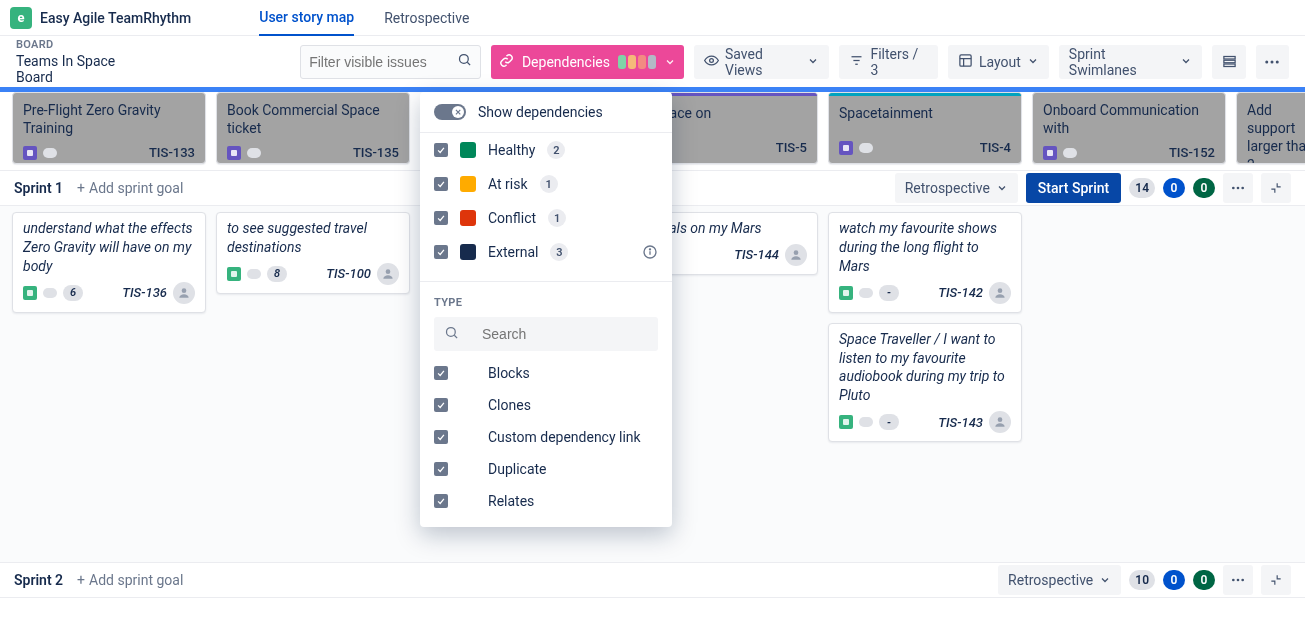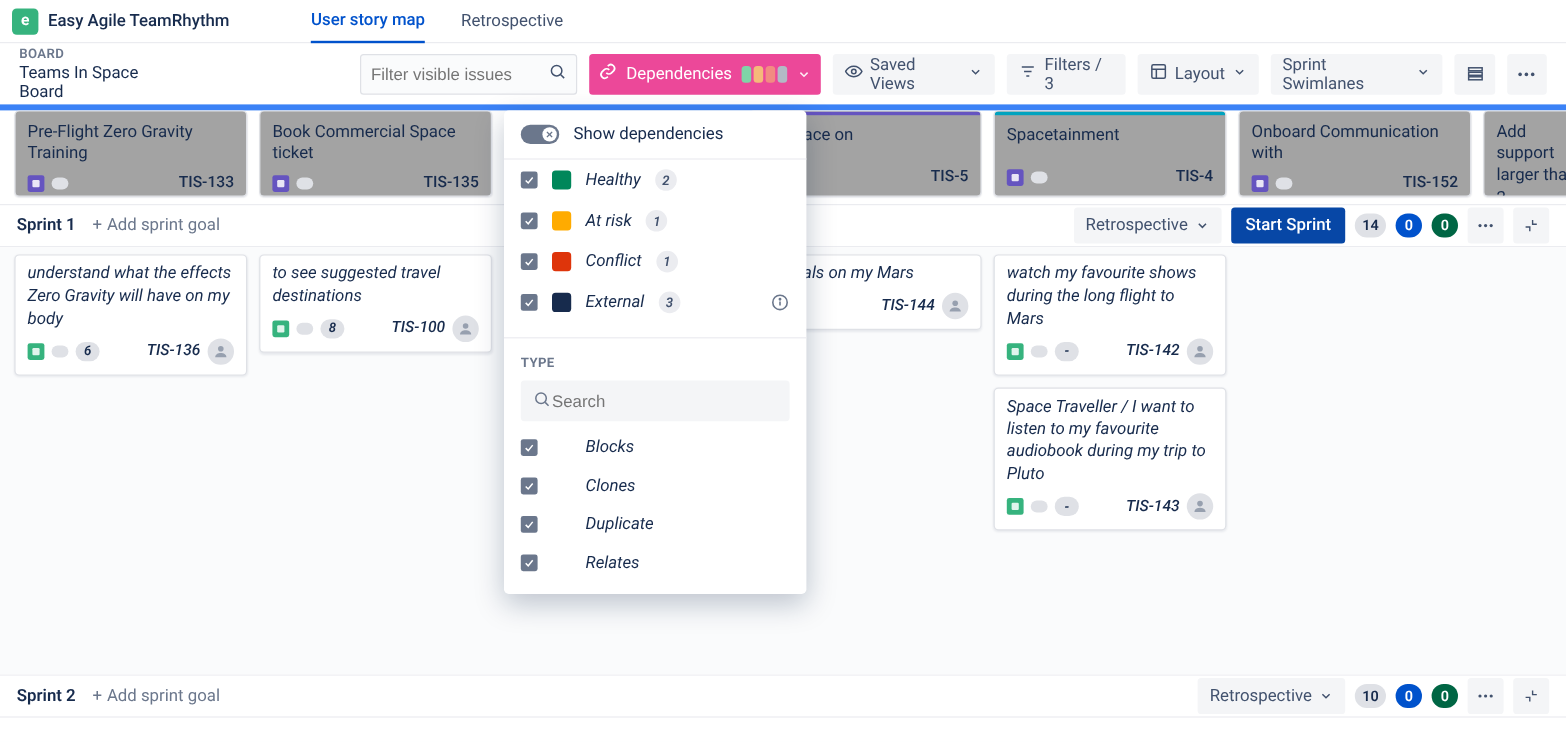--- a/index.html
+++ b/index.html
@@ -51,27 +51,27 @@
   .story-title { font-size:14px; line-height:1.35; }
   .story-foot { display:flex; align-items:center; gap:6px; }
   .story-key { font-size:13px; font-weight:500; color:#172B4D; margin-left:auto;}
   .avatar { width:22px; height:22px; border-radius:50%; background:#DFE1E6; display:flex; align-items:center; justify-content:center; }
   .est-pill { height:16px; min-width:20px; border-radius:8px; background:#DFE1E6; color:#172B4D; font-size:11px; font-weight:600; display:flex; align-items:center;justify-content:center; padding:0 5px;}
   
   .dropdown { position:absolute; left:420px; top:92px; width:252px; background:#fff; border-radius:4px; box-shadow:0 8px 24px rgba(9,30,66,0.25); z-index:50; padding-bottom:10px; }
   .dd-head { padding:12px 14px; border-bottom:1px solid #EBECF0; display:flex; align-items:center; gap:12px; font-size:14px; color:#172B4D;}
   .toggle { width:32px; height:16px; border-radius:8px; background:#6B778C; position:relative; cursor:pointer;}
   .toggle .knob { position:absolute; right:2px; top:2px; width:12px; height:12px; border-radius:50%; background:#fff; display:flex; align-items:center;justify-content:center; font-size:8px; color:#6B778C; font-weight:700;}
-  .dd-row { display:flex; align-items:center; gap:12px; padding:8px 14px; font-size:14px;font-style:italic; }
+  .dd-row { display:flex; align-items:center; gap:12px; padding:8px 14px; font-size:14px; }
   .chk { width:14px; height:14px; border-radius:2px; background:#6B778C; display:flex; align-items:center; justify-content:center;}
   .chk svg { width:10px; height:10px; }
   .swatch { width:16px; height:16px; border-radius:3px; }
   .count-badge { height:18px; min-width:18px; border-radius:9px; background:#EBECF0; font-size:11px; font-weight:600; display:flex; align-items:center; justify-content:center; padding:0 5px; color:#42526E;}
   .dd-section-label { font-size:11px; font-weight:700; color:#6B778C; padding:14px 14px 8px 14px; border-top:1px solid #EBECF0; letter-spacing:.3px;margin-top:12px;}
-  .dd-search { margin:0 14px 6px 14px; background:#F4F5F7; border-radius:3px; height:34px; display:flex; align-items:center; gap:1px; padding:0 10px;}
+  .dd-search { margin:0 14px 6px 14px; background:#F4F5F7; border-radius:3px; height:34px; display:flex; align-items:center; gap:23px; padding:0 10px;}
   .dd-search input { border:none; outline:none; background:transparent; font-size:14px; color:#6B778C; width:100%;}
   .info-icon { margin-left:auto; color:#6B778C; display:flex;}
   .sprint2 .sprint-header { border-top:1px solid #EBECF0;}
   .collapse-icon svg { width:14px; height:14px;}
   .more-icon svg { width:16px; height:16px;}
 </style>
 </head>
 <body>
 
 <div class="app-header">
@@ -500,20 +500,29 @@
     <span style="width:16px"></span>
     <span>Clones</span>
       </div>
       <div class="dd-row">
     <span class="chk">
           <svg viewBox="0 0 24 24" fill="none" stroke="#fff" stroke-width="3">
             <polyline points="5 13 10 18 19 7"></polyline>
           </svg>
         </span>
     <span style="width:16px"></span>
+    <span>Custom dependency link</span>
+      </div>
+      <div class="dd-row">
+    <span class="chk">
+          <svg viewBox="0 0 24 24" fill="none" stroke="#fff" stroke-width="3">
+            <polyline points="5 13 10 18 19 7"></polyline>
+          </svg>
+        </span>
+    <span style="width:16px"></span>
     <span>Duplicate</span>
       </div>
       <div class="dd-row">
     <span class="chk">
           <svg viewBox="0 0 24 24" fill="none" stroke="#fff" stroke-width="3">
             <polyline points="5 13 10 18 19 7"></polyline>
           </svg>
         </span>
     <span style="width:16px"></span>
     <span>Relates</span>

